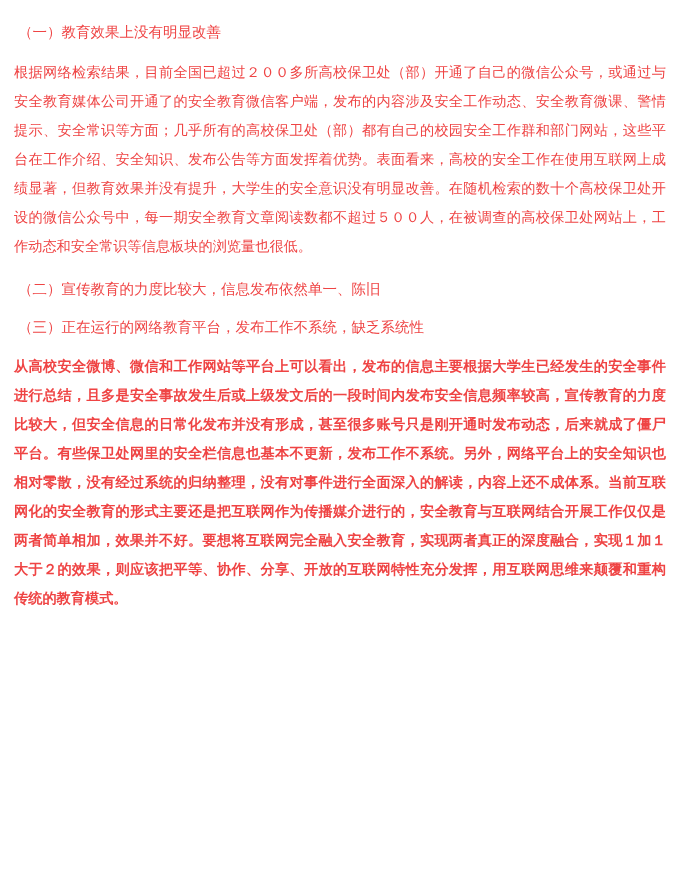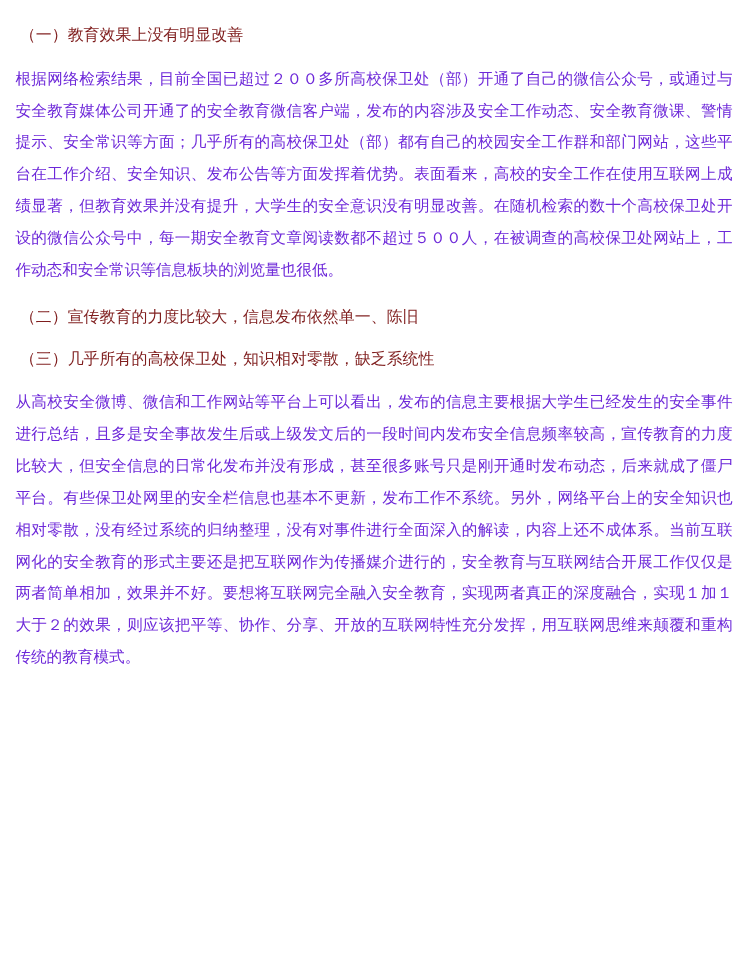--- a/index.html
+++ b/index.html
@@ -20,35 +20,36 @@
     height: 879px;
     padding: 22px 18px 10px 14px;
     background: #ffffff;
   }
   .heading {
     font-size: 14.5px;
     line-height: 1.5;
     margin: 0 0 14px 0;
     padding-left: 4px;
     font-weight: 400;
-    color: #7f1d1d;
+    color: #ef4444;
   }
   .para {
     font-size: 14.2px;
     line-height: 29px;
     margin: 0 0 16px 0;
     text-align: justify;
     text-justify: inter-ideograph;
-    color: #6d28d9;
+    color: #ef4444;
   }
   .block {
     margin-bottom: 4px;
   }
   .block:last-child .para {
     margin-bottom: 0;
+    font-weight: bold;
   }
   .spacer-sm { height: 2px; }
 </style>
 </head>
 <body>
 
 <div class="page">
 
   <div class="block">
     <h3 class="heading">（一）教育效果上没有明显改善</h3>
@@ -57,17 +58,17 @@
 
   <div class="spacer-sm"></div>
 
   <div class="block">
     <h3 class="heading">（二）宣传教育的力度比较大，信息发布依然单一、陈旧</h3>
   </div>
 
   <div class="spacer-sm"></div>
 
   <div class="block">
-    <h3 class="heading">（三）几乎所有的高校保卫处，知识相对零散，缺乏系统性</h3>
+    <h3 class="heading">（三）正在运行的网络教育平台，发布工作不系统，缺乏系统性</h3>
     <p class="para">从高校安全微博、微信和工作网站等平台上可以看出，发布的信息主要根据大学生已经发生的安全事件进行总结，且多是安全事故发生后或上级发文后的一段时间内发布安全信息频率较高，宣传教育的力度比较大，但安全信息的日常化发布并没有形成，甚至很多账号只是刚开通时发布动态，后来就成了僵尸平台。有些保卫处网里的安全栏信息也基本不更新，发布工作不系统。另外，网络平台上的安全知识也相对零散，没有经过系统的归纳整理，没有对事件进行全面深入的解读，内容上还不成体系。当前互联网化的安全教育的形式主要还是把互联网作为传播媒介进行的，安全教育与互联网结合开展工作仅仅是两者简单相加，效果并不好。要想将互联网完全融入安全教育，实现两者真正的深度融合，实现１加１大于２的效果，则应该把平等、协作、分享、开放的互联网特性充分发挥，用互联网思维来颠覆和重构传统的教育模式。</p>
   </div>
 
 </div>
 
 </body></html>

